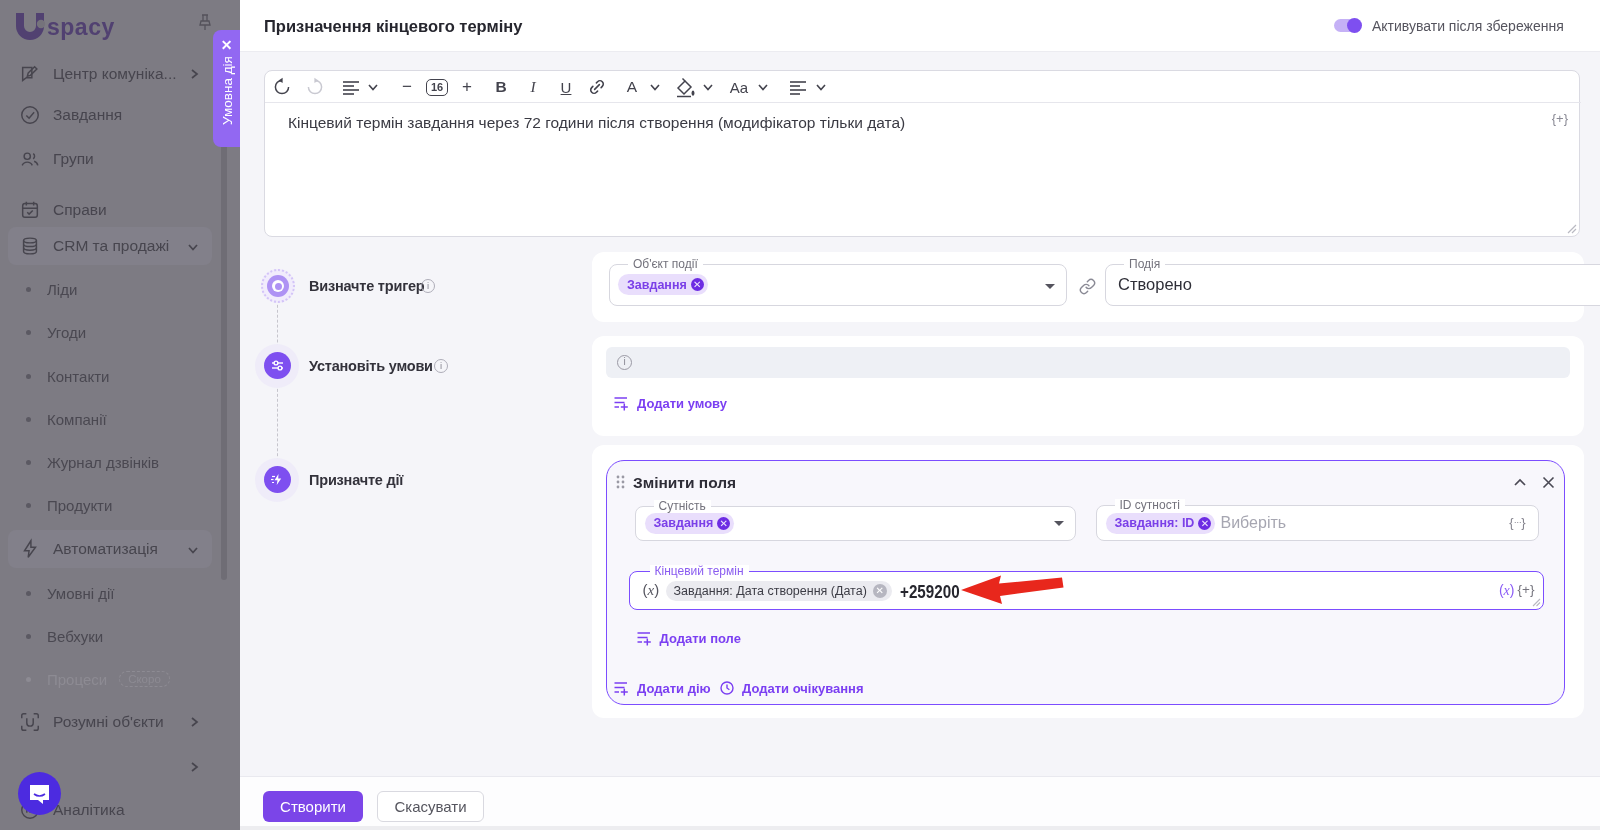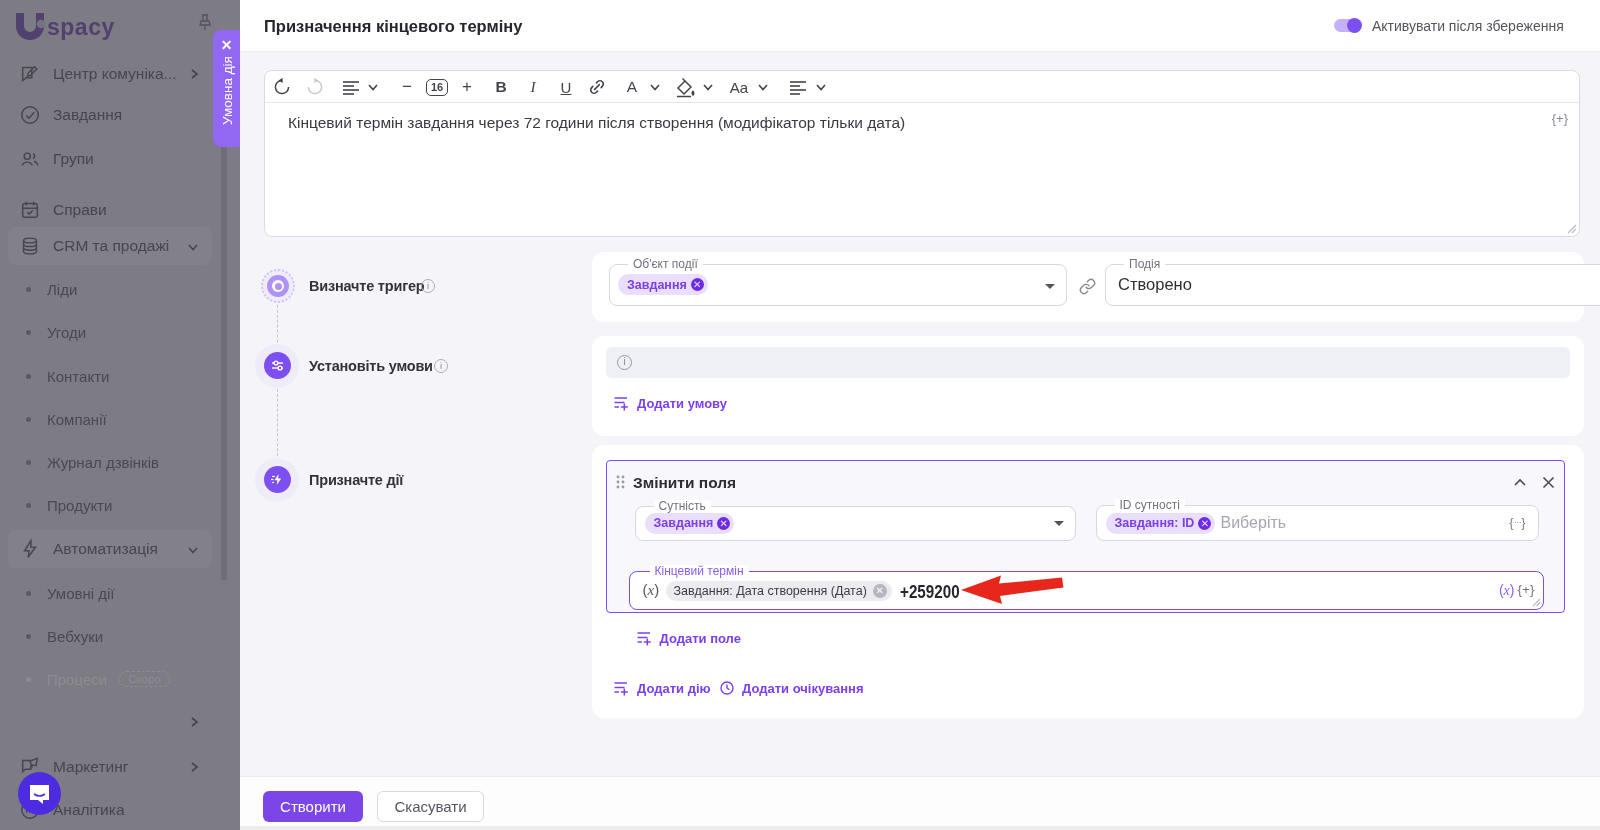--- a/index.html
+++ b/index.html
@@ -43,21 +43,21 @@
 div.fs { position:absolute; border:1px solid #d7d7df; border-radius:8px; background:#fff; }
 div.fs .lbl { position:absolute; top:-7px; left:9px; background:#fff; padding:0 5px; font-size:12px; color:#73727c; line-height:13px; white-space:nowrap;margin-left:9px; }
 .chip { position:absolute; display:inline-flex; align-items:center; background:#e9defc; border-radius:11px; height:21px; padding:0 4px 0 9px; color:#7b40e8; font-size:12.5px; font-weight:bold; }
 .chip .xc { width:13px; height:13px; margin-left:4px; border-radius:50%; background:#6d2ce3; color:#efe7fe; font-size:10px; line-height:13px; text-align:center; font-weight:normal; }
 .caret { position:absolute; width:0; height:0; border-left:5px solid transparent; border-right:5px solid transparent; border-top:5px solid #55545e; }
 .plink { position:absolute; display:flex; align-items:flex-end; color:#7b3ff2; font-size:13px; font-weight:bold; }
 .plink svg { margin-right:9px; flex:0 0 auto; }
 #infostrip { position:absolute; left:14px; top:11px; width:964px; height:31px; background:#eef0f5; border-radius:6px; display:flex; align-items:center; }
 #infostrip .itxt { font-size:15px; color:#3f3f48; }
 
-#card { position:absolute; left:14px; top:15px; width:959px; height:153px; border:1.5px solid #7c4dff; border-radius:4px; background:#f8f7fc; }
+#card { position:absolute; left:14px; top:15px; width:959px; height:245px; border:1.5px solid #7c4dff; border-radius:18px; background:#f8f7fc; }
 .gchip { position:absolute; display:inline-flex; align-items:center; background:#ebebf0; border-radius:10px; height:20px; padding:0 5px 0 8px; color:#3c3c45; font-size:12.5px; }
 .gchip .xc { width:14px; height:14px; margin-left:6px; border-radius:50%; background:#b6b6c0; color:#fff; font-size:10px; line-height:14px; text-align:center; }
 
 #bbar { position:absolute; left:0; top:776px; width:1360px; height:50px; background:#fdfdfe; border-top:1px solid #e9e9ef; }
 #strip { position:absolute; left:0; top:826px; width:1360px; height:4px; background:#ededf0; }
 .btn1 { position:absolute; left:23px; top:14px; width:100px; height:31px; background:#7b45e8; border-radius:6px; color:#fff; font-size:15px; text-align:center; line-height:31px; }
 .btn2 { position:absolute; left:137px; top:14px; width:107px; height:31px; background:#fff; border:1px solid #d9d9e0; border-radius:6px; color:#55555e; font-size:15px; text-align:center; line-height:29px; }
 </style>
 </head>
 <body>
@@ -118,28 +118,27 @@
         <path d="M13 3 L6 14 h5 l-1 7 8 -11 h-5 Z"></path>
       </svg>Автоматизація</div>
   <svg class="chev" style="left:186px;top:544px" width="14" height="12" viewBox="0 0 14 12">
       <path d="M3 4 l4 4.5 4 -4.5" stroke="#47454e" stroke-width="1.7" fill="none"></path>
     </svg>
   <div class="sub" style="top:581px"><span class="dot"></span>Умовні дії</div>
   <div class="sub" style="top:624px"><span class="dot"></span>Вебхуки</div>
   <div class="sub" style="top:667px;color:#8d8b93"><span class="dot" style="background:#8d8b93"></span>Процеси
     <span style="margin-left:12px;border:1px dashed #8d8b93;border-radius:9px;font-size:11.5px;padding:1px 8px;color:#8d8b93;">Скоро</span>
   </div>
+  <div class="mi" style="top:708px"><svg class="ic" viewBox="0 0 24 24" fill="none" stroke="#47454e" stroke-width="1.6">
+        <path d="M3 8 V5 a2 2 0 0 1 2 -2 h3 M16 3 h3 a2 2 0 0 1 2 2 v3 M21 16 v3 a2 2 0 0 1 -2 2 h-3 M8 21 H5 a2 2 0 0 1 -2 -2 v-3"></path>
+        <path d="M8.5 8 v5 a3.5 3.5 0 0 0 7 0 V8"></path>
+      </svg>Розумні об'єкти</div>
   <svg class="chev" style="left:188px;top:715px" width="12" height="14" viewBox="0 0 12 14">
       <path d="M4 3 l5 4 -5 4" stroke="#47454e" stroke-width="1.7" fill="none"></path>
     </svg>
-  <div class="mi" style="top:753px"><svg class="ic" viewBox="0 0 24 24" fill="none" stroke="#47454e" stroke-width="1.6">
-        <path d="M13 5 H4 v12 l3 -2.5 h6 v-5"></path>
-        <path d="M13.5 9.5 L12 5.5 l8 -3 -1.5 8 Z"></path>
-        <path d="M13.5 9.5 l1 3"></path>
-      </svg>Маркетинг</div>
   <svg class="chev" style="left:188px;top:760px" width="12" height="14" viewBox="0 0 12 14">
       <path d="M4 3 l5 4 -5 4" stroke="#47454e" stroke-width="1.7" fill="none"></path>
     </svg>
   <div class="mi" style="top:796px"><svg class="ic" viewBox="0 0 24 24" fill="none" stroke="#47454e" stroke-width="1.6">
         <circle cx="12" cy="12" r="9"></circle>
         <path d="M8.5 15 v-4 M12 15 V8 M15.5 15 v-5"></path>
       </svg>Аналітика</div>
 </div>
 <div id="chat">
   <svg style="position:absolute;left:10px;top:11px" width="23" height="22" viewBox="0 0 23 22">

